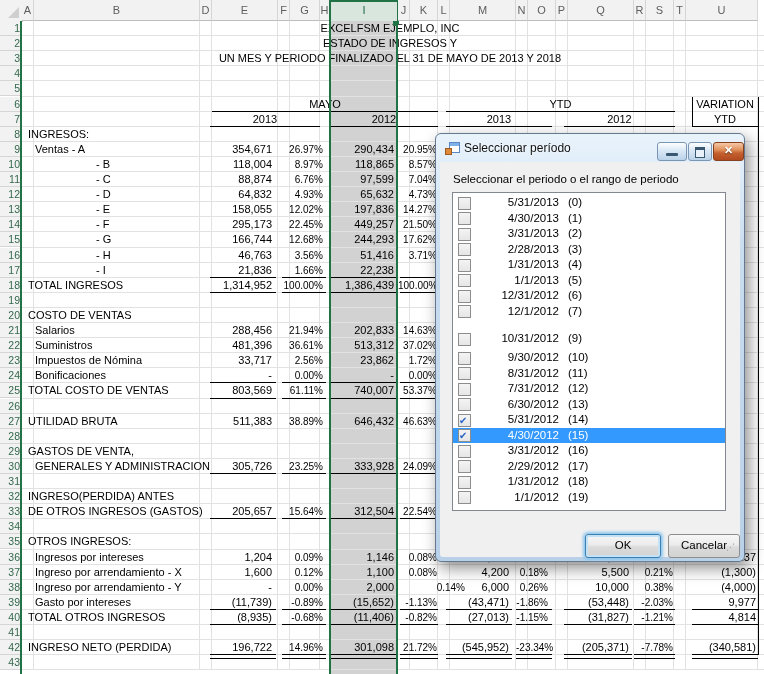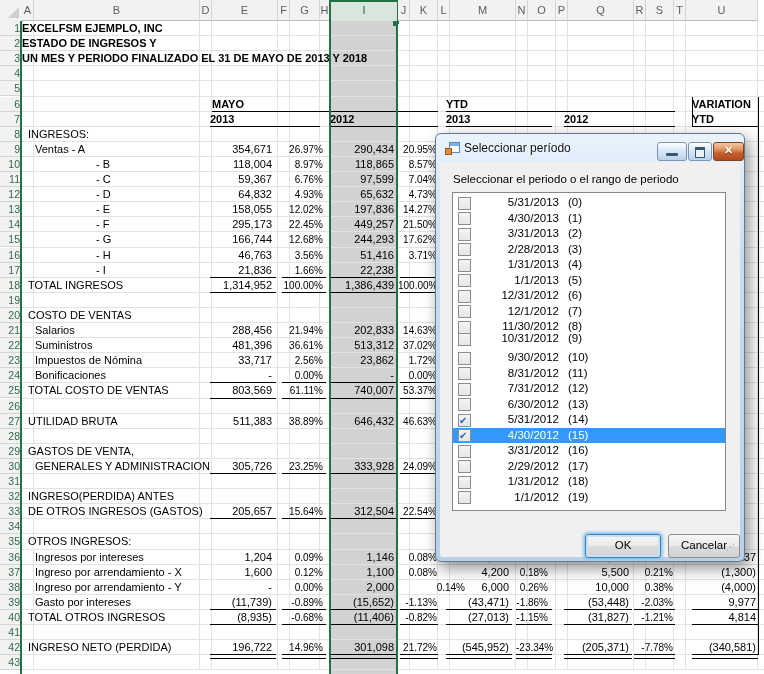--- a/index.html
+++ b/index.html
@@ -17,21 +17,21 @@
   
   .gl-v{position:absolute;width:1px;background:#E2E2E2;}
   .gl-h{position:absolute;height:1px;background:#E2E2E2;}
   .selfill{position:absolute;background:#D2D2D2;}
   .selbd{position:absolute;background:#217346;}
   .blk{position:absolute;background:#000;height:1px;}
   .blkv{position:absolute;background:#000;width:1px;}
   .dbl{position:absolute;border-top:1px solid #000;border-bottom:1px solid #000;height:3px;}
   .cell{position:absolute;font-size:11px;line-height:15px;white-space:nowrap;}
   .cell.rt{text-align:right;}
-  .cell.ct{font-weight:bold;}
+  .cell.ct{text-align:center;}
   .cell.pct{font-size:10px;}
   .cell.dash{padding-right:16px;}
   
   .dlg{position:absolute;left:435px;top:133px;width:308px;height:427px;border-radius:6px;
        background:linear-gradient(#E9F3FC,#C9DDF0 28%,#B9D1E8);border:1px solid #64798F;
        box-shadow:4px 6px 16px rgba(0,0,0,.45);}
   .dlg-title{position:absolute;left:28px;top:7px;font-size:12px;color:#111;text-shadow:0 0 3px #fff;}
   .dlg-icon{position:absolute;left:9px;top:8px;width:15px;height:13px;}
   .dlg-icon .win{position:absolute;right:0;top:0;width:9px;height:9px;background:#fff;border:1px solid #5A87C6;}
   .dlg-icon .win:before{content:"";position:absolute;left:0;top:0;right:0;height:3px;background:#7FB2E8;}
@@ -220,21 +220,21 @@
       <div class="cell rt" style="left: 210px; top: 141.8px; width: 62px;">354,671</div>
       <div class="cell rt pct" style="left: 282px; top: 141.8px; width: 41px;">26.97%</div>
       <div class="cell rt" style="left: 328px; top: 141.8px; width: 66px;">290,434</div>
       <div class="cell rt pct" style="left: 398px; top: 141.8px; width: 39px;">20.95%</div>
       <div class="cell" style="left: 96px; top: 156.9px; width: 170px;">- B</div>
       <div class="cell rt" style="left: 210px; top: 156.9px; width: 62px;">118,004</div>
       <div class="cell rt pct" style="left: 282px; top: 156.9px; width: 41px;">8.97%</div>
       <div class="cell rt" style="left: 328px; top: 156.9px; width: 66px;">118,865</div>
       <div class="cell rt pct" style="left: 398px; top: 156.9px; width: 39px;">8.57%</div>
       <div class="cell" style="left: 96px; top: 172px; width: 170px;">- C</div>
-      <div class="cell rt" style="left: 210px; top: 172px; width: 62px;">59,367</div>
+      <div class="cell rt" style="left: 210px; top: 172px; width: 62px;">88,874</div>
       <div class="cell rt pct" style="left: 282px; top: 172px; width: 41px;">6.76%</div>
       <div class="cell rt" style="left: 328px; top: 172px; width: 66px;">97,599</div>
       <div class="cell rt pct" style="left: 398px; top: 172px; width: 39px;">7.04%</div>
       <div class="cell" style="left: 96px; top: 187.1px; width: 170px;">- D</div>
       <div class="cell rt" style="left: 210px; top: 187.1px; width: 62px;">64,832</div>
       <div class="cell rt pct" style="left: 282px; top: 187.1px; width: 41px;">4.93%</div>
       <div class="cell rt" style="left: 328px; top: 187.1px; width: 66px;">65,632</div>
       <div class="cell rt pct" style="left: 398px; top: 187.1px; width: 39px;">4.73%</div>
       <div class="cell" style="left: 96px; top: 202.2px; width: 170px;">- E</div>
       <div class="cell rt" style="left: 210px; top: 202.2px; width: 62px;">158,055</div>
@@ -477,25 +477,20 @@
           <div class="pitem" style="top: 95px;">
             <div class="cb"></div>
             <div class="pdate">12/31/2012</div>
             <div class="pidx">(6)</div>
           </div>
           <div class="pitem" style="top: 110.5px;">
             <div class="cb"></div>
             <div class="pdate">12/1/2012</div>
             <div class="pidx">(7)</div>
           </div>
-          <div class="pitem" style="top: 126px;">
-            <div class="cb"></div>
-            <div class="pdate">11/30/2012</div>
-            <div class="pidx">(8)</div>
-          </div>
           <div class="pitem" style="top: 138px;">
             <div class="cb"></div>
             <div class="pdate">10/31/2012</div>
             <div class="pidx">(9)</div>
           </div>
           <div class="pitem" style="top: 157px;">
             <div class="cb"></div>
             <div class="pdate">9/30/2012</div>
             <div class="pidx">(10)</div>
           </div>

